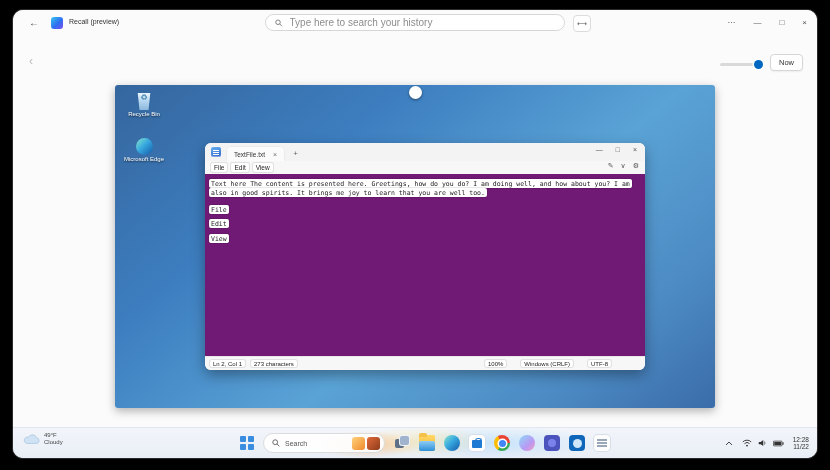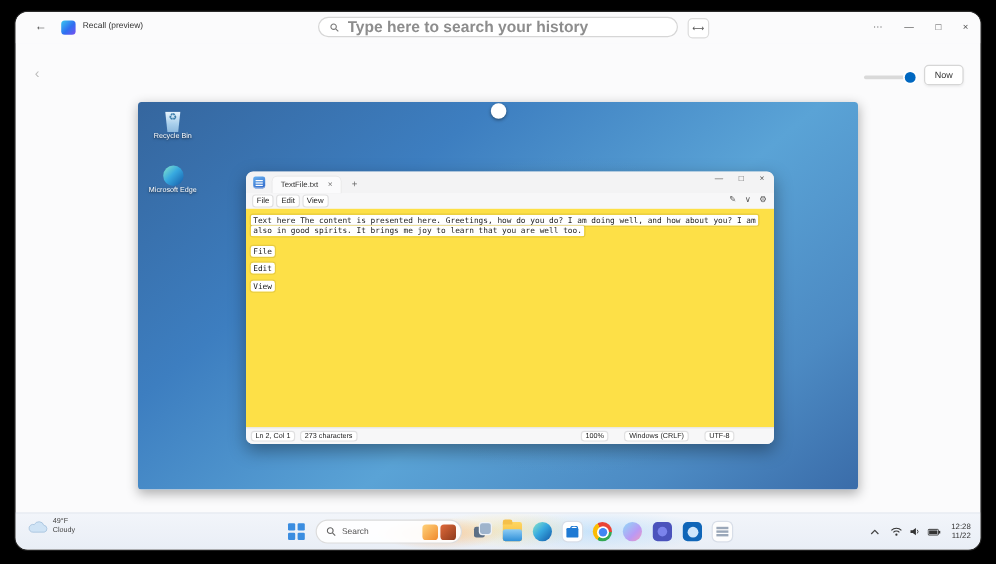--- a/index.html
+++ b/index.html
@@ -10,22 +10,22 @@
            border-radius:10px;overflow:hidden;box-shadow:0 0 0 1px #2a2a2a;}
   
   .titlebar{position:absolute;left:0;top:0;right:0;height:26px;background:#fbfbfc;}
   .tb-back{position:absolute;left:16px;top:6px;font-size:10px;color:#444;line-height:14px;}
   .tb-appicon{position:absolute;left:38px;top:7px;width:12px;height:12px;border-radius:3px;
               background:linear-gradient(135deg,#39c7f0,#2f6ff0 55%,#7a4ff0);}
   .tb-title{position:absolute;left:56px;top:8px;font-size:7px;color:#333;}
   .tb-search{position:absolute;left:50%;transform:translateX(-50%);top:4px;width:300px;height:17px;
              background:#fff;border:1px solid #d6d6d6;border-radius:10px;display:flex;align-items:center;
              gap:5px;padding:0 9px;box-sizing:border-box;}
-  .tb-search input{border:none;outline:none;background:transparent;font-size:13px;width:100%;
-                   font-family:"Liberation Sans",sans-serif;color:#333;font-weight:bold;}
+  .tb-search input{border:none;outline:none;background:transparent;font-size:10px;width:100%;
+                   font-family:"Liberation Sans",sans-serif;color:#333;}
   .tb-search input::placeholder{color:#8d8d8d;}
   .tb-expand{position:absolute;left:calc(50% + 158px);top:5px;width:16px;height:15px;border:1px solid #dcdcdc;
              border-radius:4px;background:#fff;font-size:7px;color:#555;display:flex;align-items:center;justify-content:center;}
   .tb-controls{position:absolute;right:10px;top:0;height:26px;display:flex;align-items:center;gap:18px;}
   .tb-controls span{font-size:8px;color:#555;line-height:8px;}
   
   .tl-prev{position:absolute;left:16px;top:44px;font-size:12px;color:#bcbcbc;}
   .tl-slider{position:absolute;right:57px;top:53px;width:40px;height:3px;background:#d9d9d9;border-radius:2px;}
   .tl-slider .dot{position:absolute;right:-3px;top:-3px;width:9px;height:9px;border-radius:50%;
                   background:#0067c0;box-shadow:0 0 0 1.5px #fff;}
@@ -70,21 +70,21 @@
   .np-tabclose{color:#777;font-size:7px;}
   .np-newtab{margin-left:9px;font-size:8px;color:#666;line-height:14px;}
   .np-controls{position:absolute;right:8px;top:3px;display:flex;gap:13px;}
   .np-controls span{font-size:7px;color:#555;}
   .np-menubar{position:relative;height:13px;background:#f7f7f8;display:flex;align-items:center;gap:4px;
               padding:0 0 0 6px;}
   .chip{background:#fff;border-radius:2px;box-shadow:0 0 0 1px rgba(0,0,0,.09);padding:1px 3px;color:#222;}
   .np-menubar .chip{font-size:6.5px;}
   .np-tools{position:absolute;right:6px;top:1px;display:flex;align-items:center;gap:7px;}
   .np-tools span{font-size:7px;color:#555;}
-  .np-body{position:absolute;left:0;right:0;top:31px;bottom:13px;background:#fde047;padding:5px 4px;
+  .np-body{position:absolute;left:0;right:0;top:31px;bottom:13px;background:#701a75;padding:5px 4px;
            font-family:"DejaVu Sans Mono",monospace;font-size:6.5px;line-height:9.5px;color:#222;}
   .np-line{margin-bottom:5px;}
   .np-line .chip{padding:0.5px 2px;-webkit-box-decoration-break:clone;box-decoration-break:clone;}
   .np-line.gap{margin-top:7px;}
   .np-status{position:absolute;left:0;right:0;bottom:0;height:13px;background:#f7f7f8;border-top:1px solid #e7e7e8;
              display:flex;align-items:center;font-size:6px;color:#333;}
   .np-status .left{display:flex;gap:6px;margin-left:5px;}
   .np-status .right{display:flex;gap:15px;margin-left:auto;margin-right:34px;}
   .np-status .chip{font-size:6px;padding:0.5px 3px;}
   

